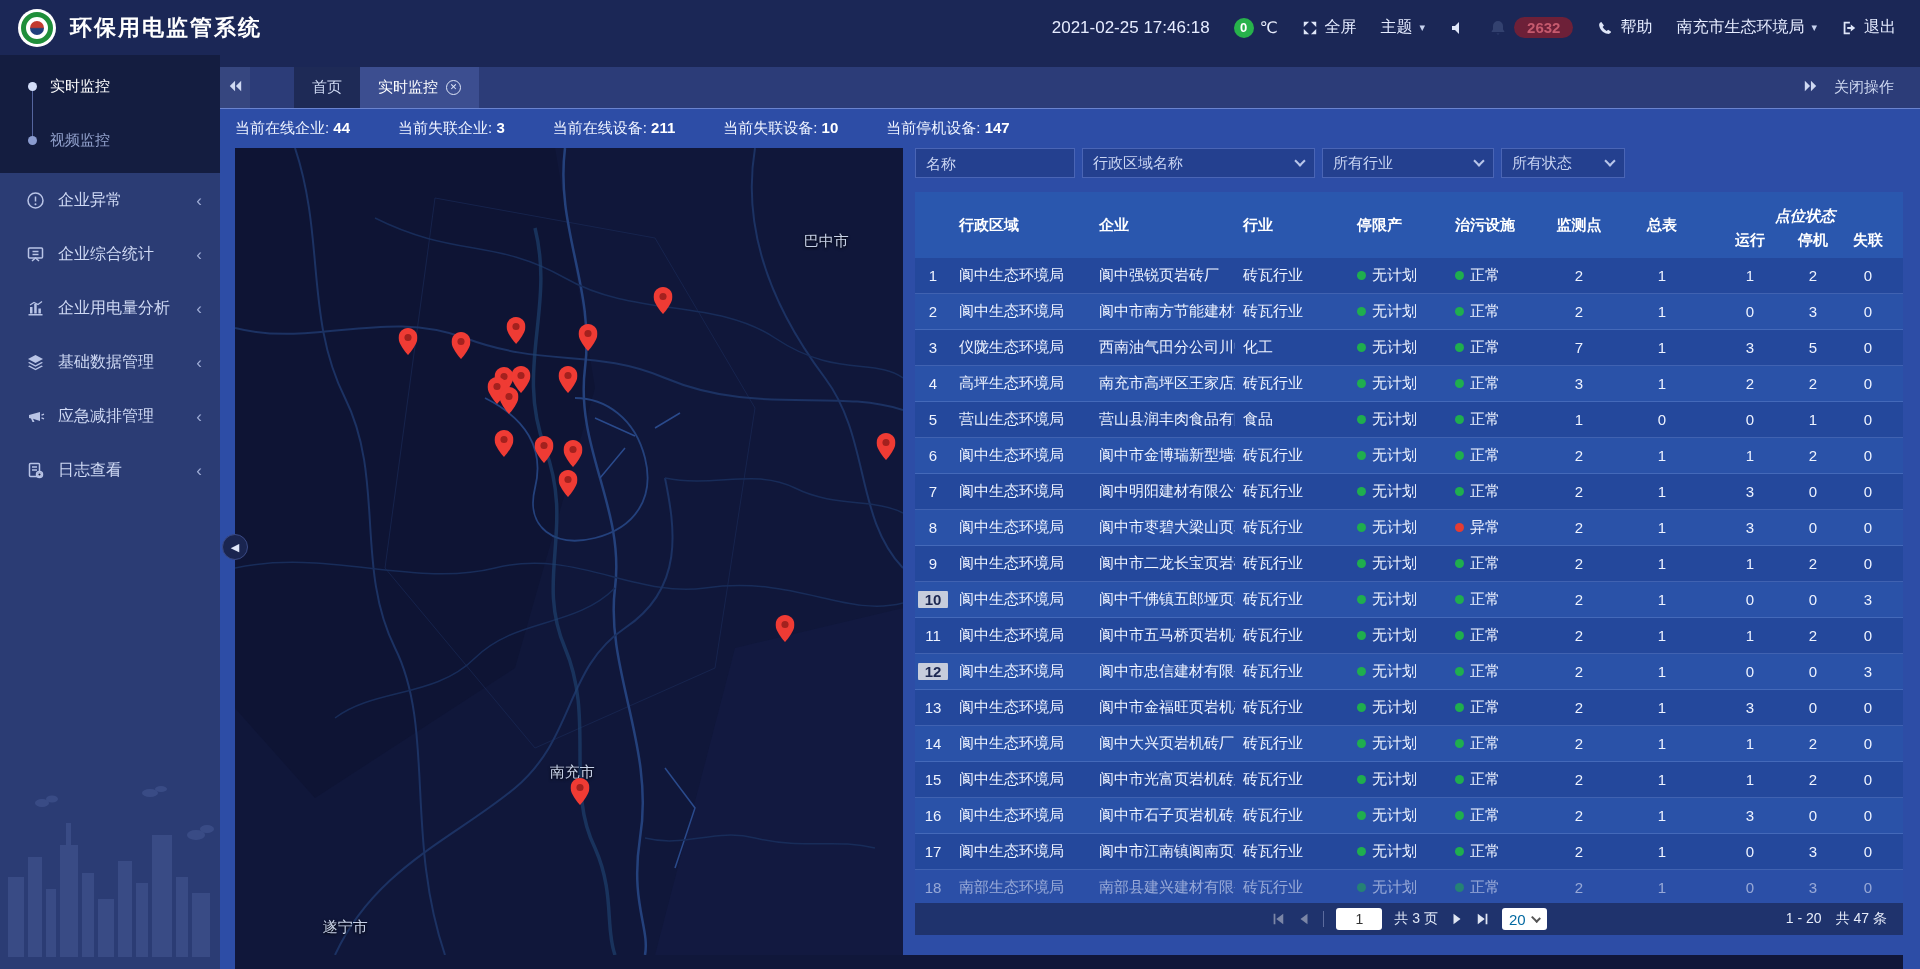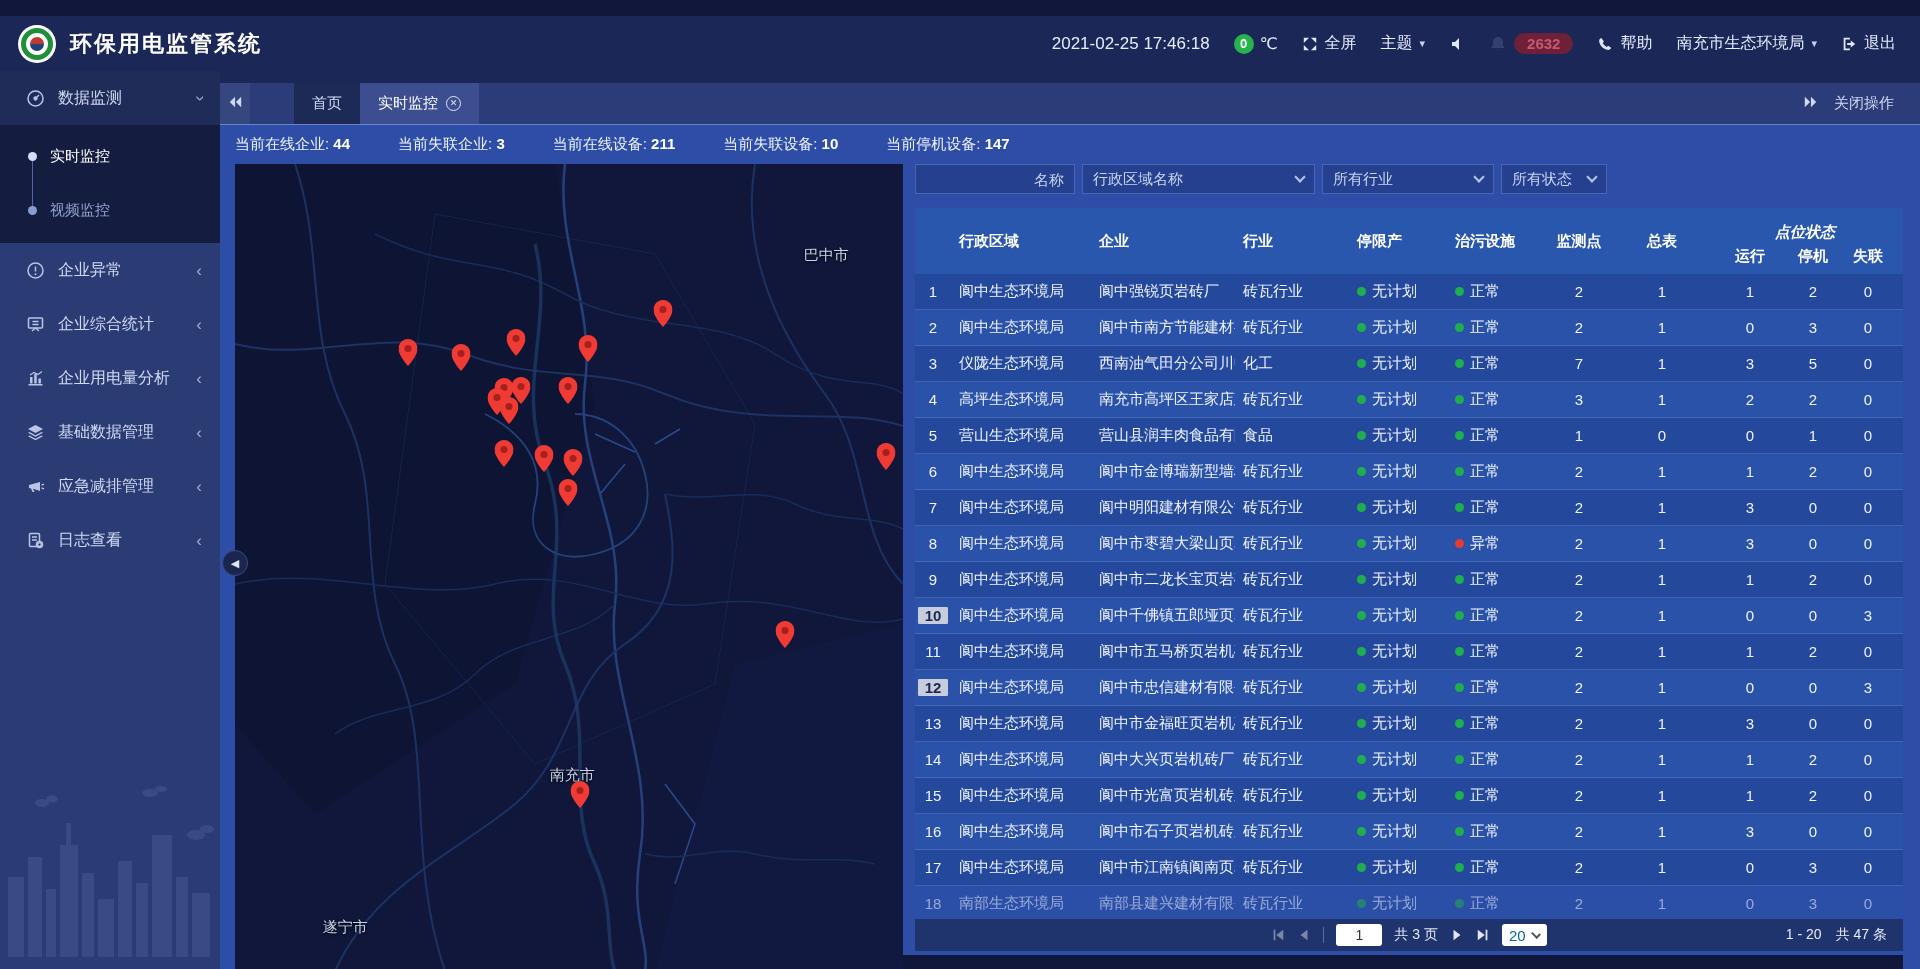--- a/index.html
+++ b/index.html
@@ -1,21 +1,21 @@
 <!DOCTYPE html>
 <html><head>
 <meta charset="utf-8">
 <style>
   * { box-sizing: border-box; margin: 0; padding: 0; }
   html,body { width:1920px; height:969px; overflow:hidden; }
   body { font-family:"Liberation Sans","DejaVu Sans",sans-serif; background:#10173a; color:#e9eefc; }
   .screen { width:1920px; height:969px; display:flex; flex-direction:column; }
 
   
-  .hdr { flex:0 0 55px; background:#1b2756; display:flex; align-items:center; padding:0 24px 0 18px;margin-top:16px; }
+  .hdr { flex:0 0 55px; background:#1b2756; display:flex; align-items:center; padding:0 24px 0 18px; }
   .logo { width:38px; height:38px; border-radius:50%; background:#fff; display:flex; align-items:center; justify-content:center; }
   .logo-ring { width:32px; height:32px; border-radius:50%; border:5px solid #1f8f3a; background:#fff; display:flex; align-items:center; justify-content:center; }
   .logo-core { width:14px; height:14px; border-radius:50%; background:linear-gradient(#c23a2e 45%,#20407c 55%); }
   .hdr-title { font-size:22px; font-weight:bold; letter-spacing:2px; margin-left:14px; color:#fff; }
   .hdr-right { margin-left:auto; display:flex; align-items:center; gap:24px; font-size:16px; }
   .time { font-size:17px; color:#e6ecff; }
   .temp { display:flex; align-items:center; gap:6px; }
   .temp-badge { width:20px; height:20px; border-radius:50%; background:#27b24b; color:#fff; font-size:13px; display:flex; align-items:center; justify-content:center; font-weight:bold; }
   .hbtn { display:flex; align-items:center; gap:7px; cursor:pointer; color:#e6ecff; white-space:nowrap; }
   .caret { font-size:11px; color:#c7d2ee; }
@@ -60,21 +60,21 @@
   .map-panel { flex:0 0 668px; background:#10173a; position:relative; }
   .map-panel svg.roads { position:absolute; inset:0; }
   .city { position:absolute; transform:translate(-50%,-50%); color:#c9d3e8; font-size:15px; text-shadow:0 1px 3px #000; white-space:nowrap; z-index:2; }
   .pin { position:absolute; transform:translate(-50%,-100%); z-index:3; }
   .map-handle { position:absolute; left:-13px; top:386px; width:26px; height:26px; border-radius:50%; background:#1a2550; border:1px solid #3a4a85; display:flex; align-items:center; justify-content:center; color:#dfe6f8; font-size:11px; z-index:5; cursor:pointer; }
 
   
   .right-panel { flex:1; display:flex; flex-direction:column; min-width:0; }
   .filters { flex:0 0 30px; display:flex; gap:7px; }
   .f-ctrl { background:#24408f; border:1px solid #4a65b5; color:#c9d4f2; font-size:15px; padding:0 10px; display:flex; align-items:center; }
-  .f-ctrl input { background:transparent; border:none; outline:none; color:#c9d4f2; font-size:15px; width:100%; font-family:inherit;text-align:right; }
+  .f-ctrl input { background:transparent; border:none; outline:none; color:#c9d4f2; font-size:15px; width:100%; font-family:inherit; }
   .f-ctrl input::placeholder { color:#c9d4f2; opacity:1; }
   .f-sel { justify-content:space-between; cursor:pointer; }
   .chev-d { width:8px; height:8px; border-right:2px solid #b9c6ea; border-bottom:2px solid #b9c6ea; transform:rotate(45deg); margin-top:-4px; flex:0 0 8px; }
 
   .tablewrap { margin-top:14px; display:flex; flex-direction:column; min-height:0;
     --cols:36px 140px 144px 114px 98px 98px 68px 98px 78px 48px 62px; }
   .thead { flex:0 0 66px; display:grid; grid-template-columns:var(--cols); grid-template-rows:36px 30px; background:#2a57ae; font-weight:bold; font-size:15px; color:#fff; }
   .th { grid-row:1/3; display:flex; align-items:center; padding-left:8px; }
   .th.center { justify-content:center; padding-left:0; }
   .th-group { grid-row:1; grid-column:9/12; display:flex; align-items:flex-end; justify-content:center; font-style:italic; padding-bottom:2px; }
@@ -163,31 +163,20 @@
           </span>
         <span>退出</span>
       </span>
     </div>
   </header>
 
   <div class="main">
 
     <aside class="sidebar">
       <div id="side-menu">
-          <div class="side-item sec-active">
-            <span class="icon16">
-              <svg width="19" height="19" viewBox="0 0 19 19" fill="none" stroke="#b9c4e6" stroke-width="1.5">
-                <circle cx="9.5" cy="9.5" r="7.5"></circle>
-                <path d="M9.5 9.5L13 6"></path>
-                <circle cx="9.5" cy="9.5" r="1.4" fill="#b9c4e6"></circle>
-              </svg>
-            </span>
-            <span>数据监测</span>
-            <span class="chev down">‹</span>
-          </div>
           <div class="submenu">
             <span class="subline"></span>
             <div class="sub-item active">
               <span class="dot-b"></span>
               <span>实时监控</span>
             </div>
             <div class="sub-item">
               <span class="dot-b"></span>
               <span>视频监控</span>
             </div>
@@ -417,21 +406,21 @@
                 <input placeholder="名称" style="">
               </label>
               <div class="f-ctrl f-sel" style="width:233px">
                 <span>行政区域名称</span>
                 <span class="chev-d"></span>
               </div>
               <div class="f-ctrl f-sel" style="width:172px">
                 <span>所有行业</span>
                 <span class="chev-d"></span>
               </div>
-              <div class="f-ctrl f-sel" style="width:106px">
+              <div class="f-ctrl f-sel" style="width:124px">
                 <span>所有状态</span>
                 <span class="chev-d"></span>
               </div>
             </div>
 
             <div class="tablewrap">
               <div class="thead">
                 <div class="th center"></div>
                 <div class="th">行政区域</div>
                 <div class="th">企业</div>

